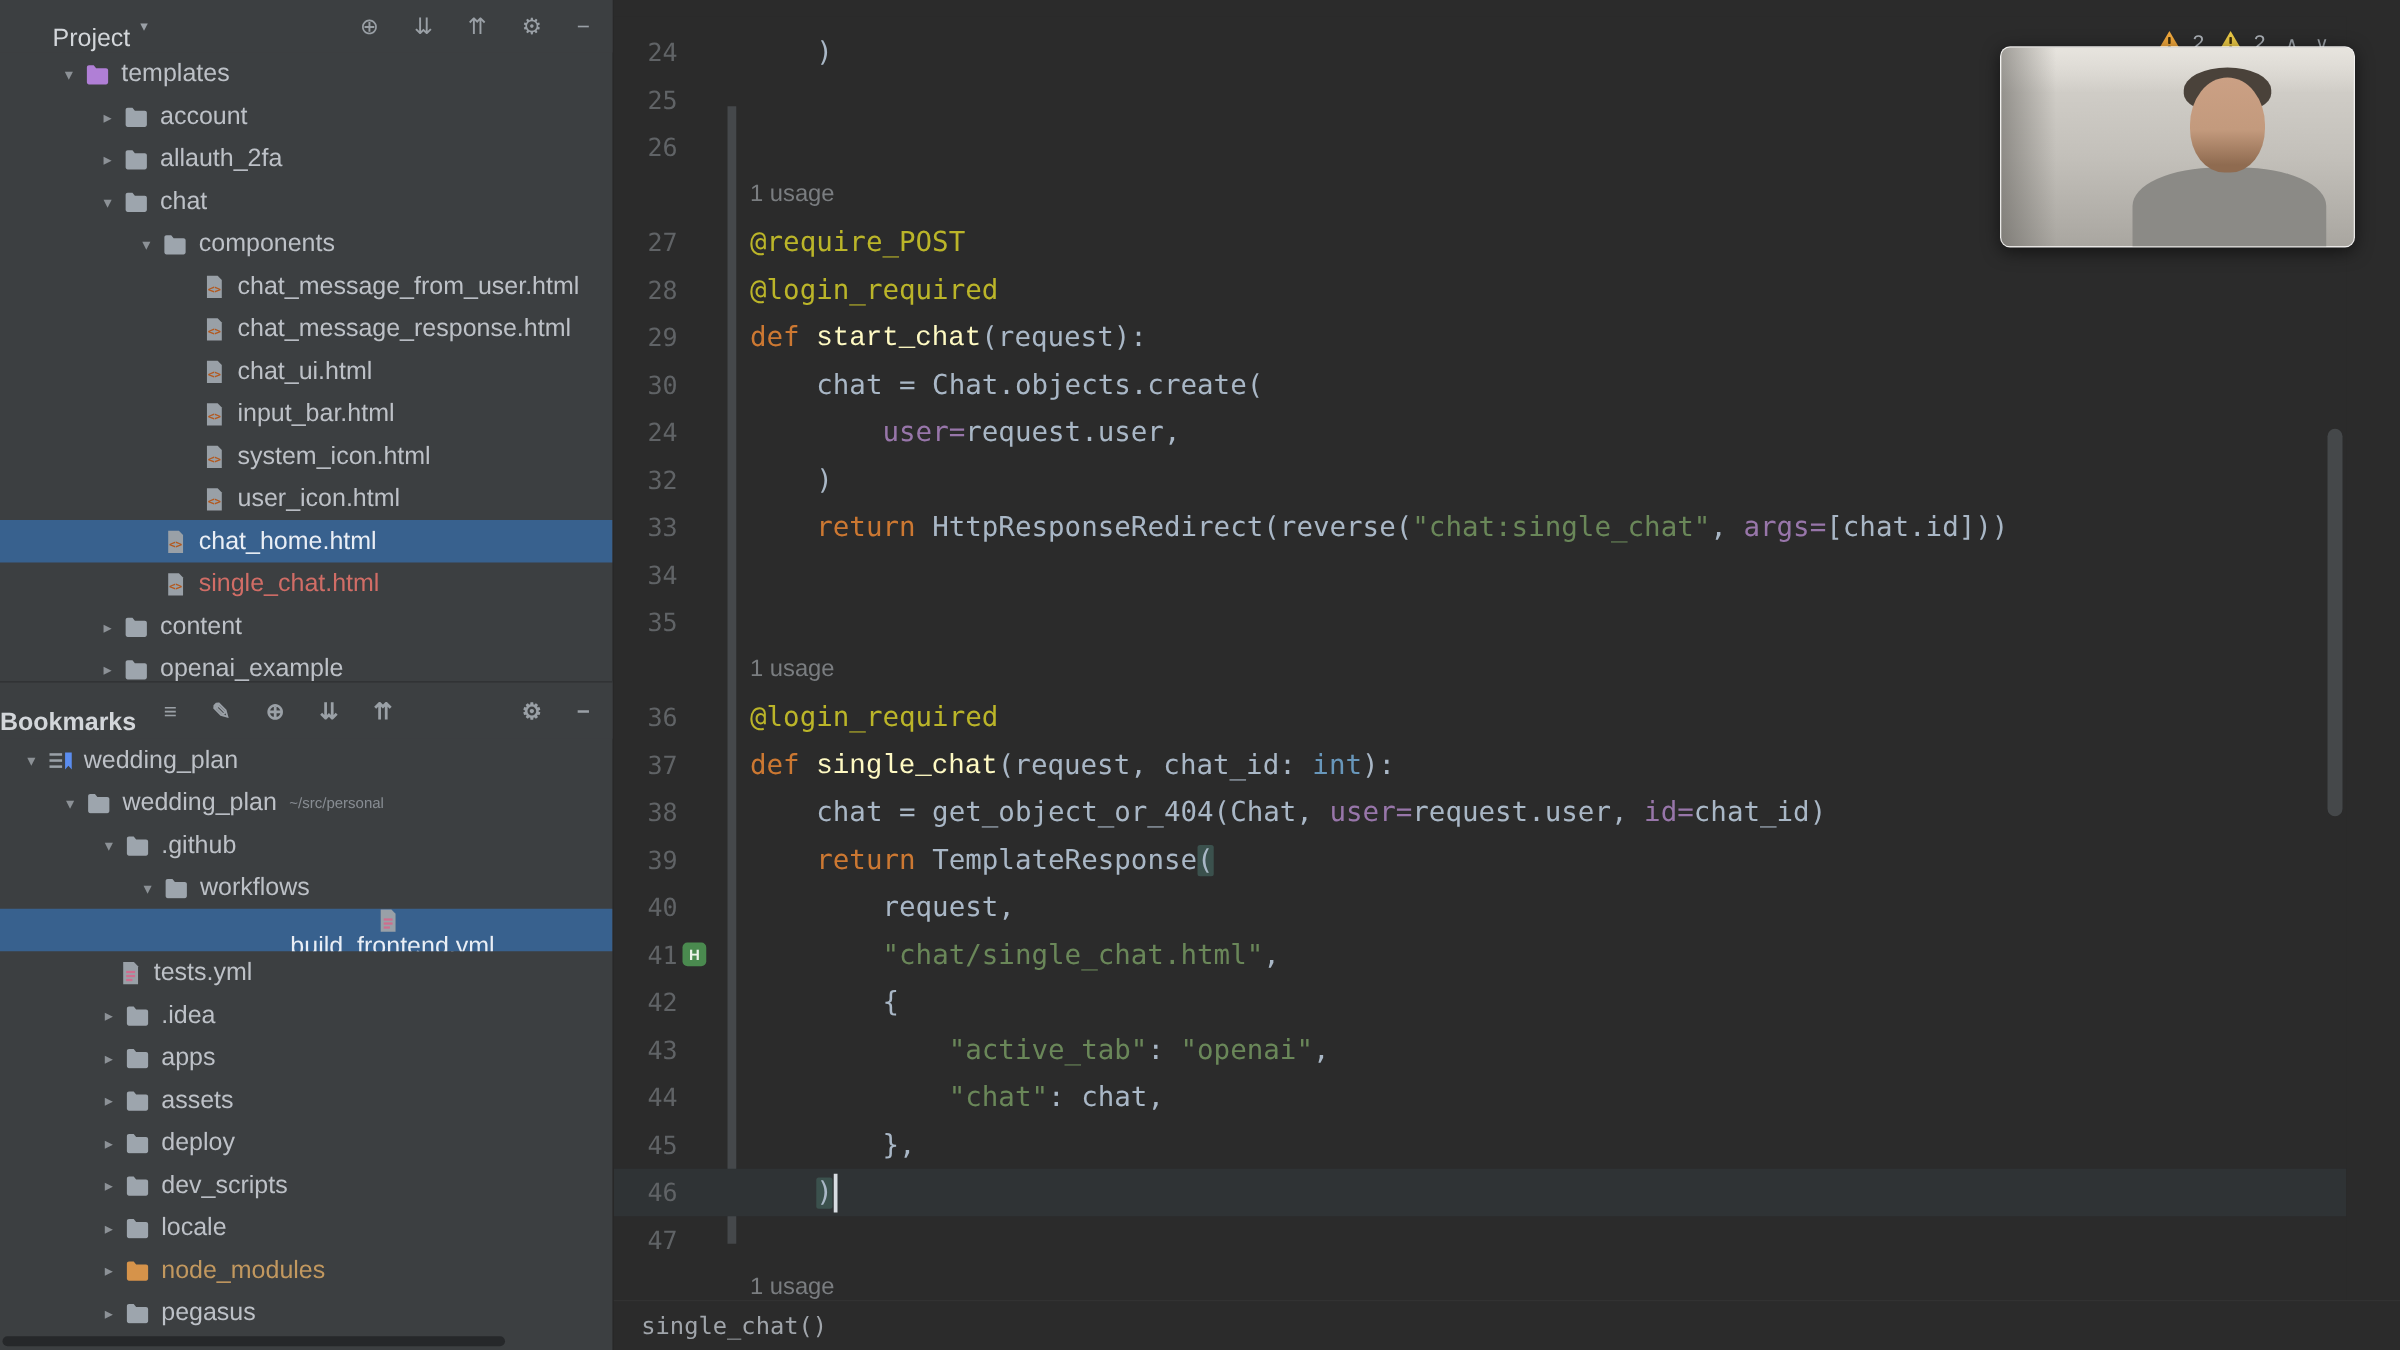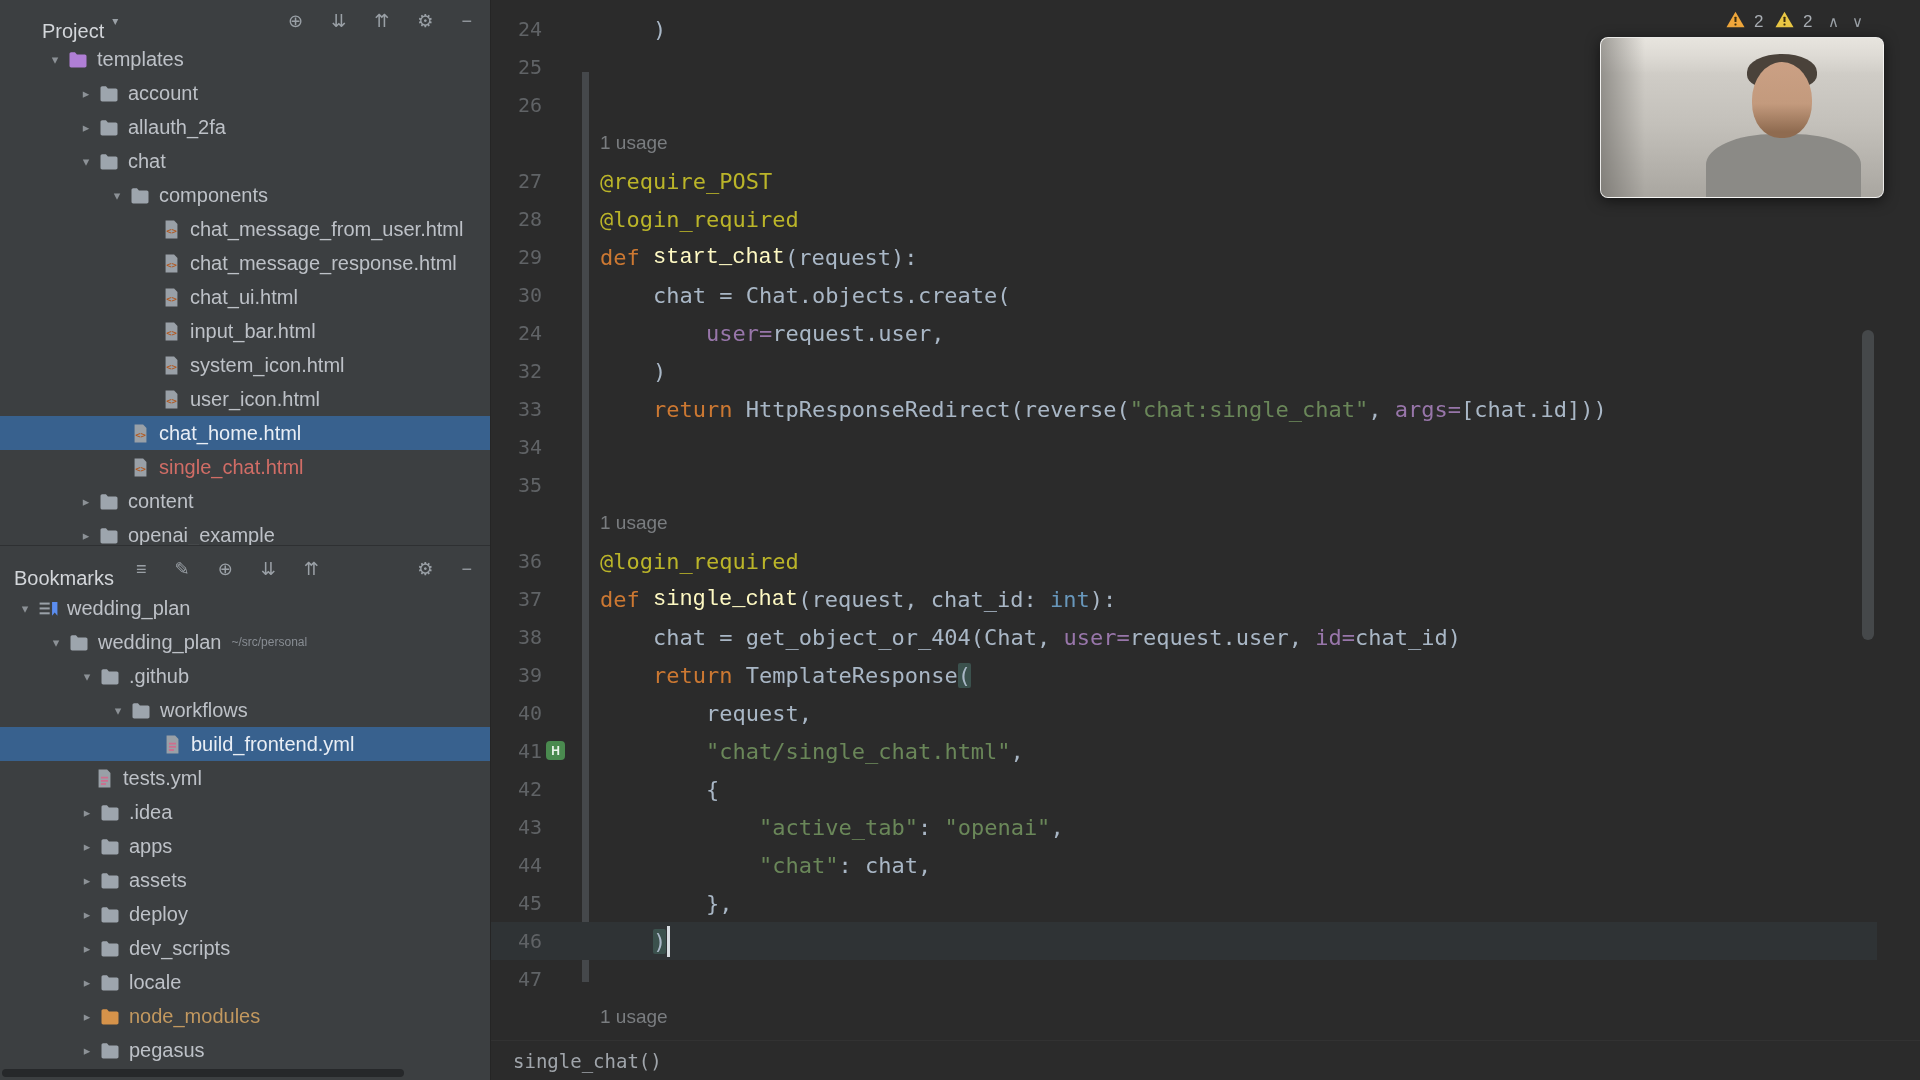--- a/index.html
+++ b/index.html
@@ -3,21 +3,21 @@
 <meta charset="utf-8">
 <style>
   html,body{margin:0;padding:0;background:#1e1f22;}
   #app{position:relative;width:1920px;height:1080px;background:#2b2b2b;overflow:hidden;
        font-family:"Liberation Sans",sans-serif;-webkit-font-smoothing:antialiased;}
 
   
   #left{position:absolute;left:0;top:0;width:490px;height:1080px;background:#3c3f41;border-right:1px solid #252525;}
   .phead{position:absolute;left:0;width:490px;background:#3c3f41;display:flex;align-items:center;}
   #project-header{top:0;height:42px;padding-left:42px;box-sizing:border-box;}
-  #bookmarks-header{top:545px;height:46px;padding-left:14px;box-sizing:border-box;border-top:1px solid #2e3032;}
+  #bookmarks-header{top:545px;height:46px;box-sizing:border-box;border-top:1px solid #2e3032;font-weight:bold;}
   .ptitle{color:#d3d6da;font-size:20px;margin-top:20px;}
   .caret{color:#9aa0a6;font-size:12px;margin-left:8px;}
   .hicons{display:flex;gap:28px;align-items:center;color:#9aa0a6;font-size:18px;}
   .hicons.right{margin-left:auto;padding-right:18px;}
   .hicons.mid{margin-left:22px;}
   .hicon{cursor:pointer;line-height:1;}
 
   #project-tree{position:absolute;left:0;top:42px;width:490px;height:503px;overflow:hidden;}
   #bookmarks-tree{position:absolute;left:0;top:591px;width:490px;height:481px;overflow:hidden;}
   .trow{height:34px;display:flex;align-items:center;font-size:20px;color:#bdc1c7;cursor:pointer;
@@ -25,21 +25,21 @@
   .trow.sel{background:#38618e;color:#e9eef5;}
   .chev{width:22px;flex:none;text-align:center;color:#8c9196;font-size:13px;}
   .ticon{width:24px;flex:none;display:flex;align-items:center;justify-content:center;margin-right:7px;}
   .tlabel{white-space:nowrap;}
   .tlabel.error{color:#d16d66;}
   .tlabel.excluded{color:#c2985f;}
   .anno{color:#888d93;margin-left:10px;font-size:12px;}
   #hthumb{position:absolute;left:2px;bottom:3px;width:402px;height:8px;background:#26282a;border-radius:4px;}
 
   
-  #editor{position:absolute;left:491px;top:0;width:1386px;height:1040px;background:#2b2b2b;overflow:hidden;}
+  #editor{position:absolute;left:491px;top:13px;width:1386px;height:1040px;background:#2b2b2b;overflow:hidden;}
   #stripe{position:absolute;left:91px;top:72px;width:7px;height:910px;background:#45484b;}
   #code{position:relative;padding-top:10px;}
   .crow{display:flex;height:38px;align-items:center;}
   .crow.cur{background:#2f3335;}
   .lnum{width:51px;flex:none;text-align:right;color:#606366;font:20px "DejaVu Sans Mono",monospace;}
   .gzone{width:58px;flex:none;height:100%;position:relative;}
   .gicon{position:absolute;left:4px;top:9px;width:19px;height:19px;border-radius:4px;background:#4a8a4f;
          color:#eaf3ea;font:bold 12px "Liberation Sans",sans-serif;display:flex;align-items:center;justify-content:center;}
   .ccontent{display:flex;align-items:center;font:22px "DejaVu Sans Mono",monospace;}
   .ccontent span{white-space:pre;}
@@ -286,21 +286,21 @@
         </div>
         <div class="trow" style="padding-left: 107px;">
           <span class="chev">▾</span>
           <span class="ticon">
             <svg width="20" height="17" viewBox="0 0 16 14">
               <path fill="#9da5ad" d="M1 2.4C1 1.6 1.6 1 2.4 1h3.1l1.6 1.9h6.5c.8 0 1.4.6 1.4 1.4v7.9c0 .8-.6 1.4-1.4 1.4H2.4c-.8 0-1.4-.6-1.4-1.4V2.4z"></path>
             </svg>
           </span>
           <span class="tlabel">workflows</span>
         </div>
-        <div class="trow sel" style="padding-left: 138px;">
+        <div class="trow sel" style="padding-left: 138px; flex-direction: column;">
           <span class="chev"></span>
           <span class="ticon">
             <svg width="19" height="19" viewBox="0 0 16 16">
               <path fill="#99a0a7" d="M3 .5h7.2L13 3.3V15.5H3z"></path>
               <rect x="5" y="6.5" width="6" height="1.5" fill="#cf6d8e"></rect>
               <rect x="5" y="9.2" width="6" height="1.5" fill="#cf6d8e"></rect>
               <rect x="5" y="11.9" width="4.2" height="1.5" fill="#cf6d8e"></rect>
             </svg>
           </span>
           <span class="tlabel">build_frontend.yml</span>

